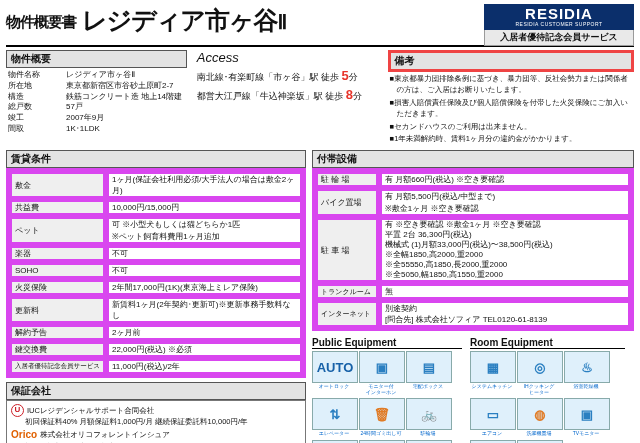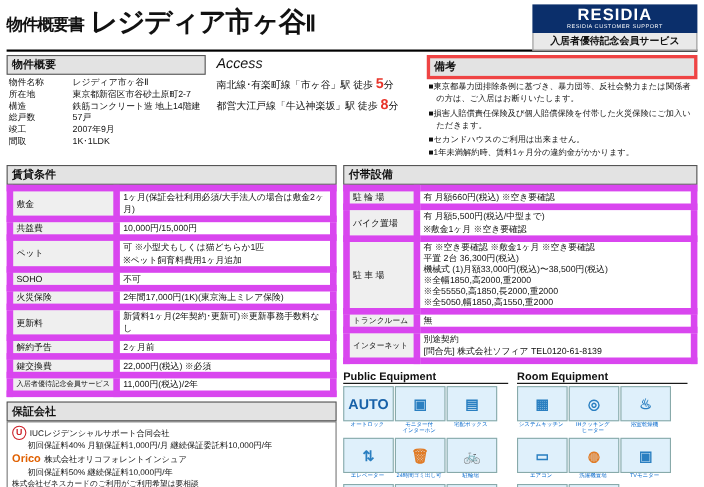--- a/index.html
+++ b/index.html
@@ -146,20 +146,24 @@
               <td>1ヶ月(保証会社利用必須/大手法人の場合は敷金2ヶ月)</td>
             </tr>
         <tr>
               <th>共益費</th>
               <td>10,000円/15,000円</td>
             </tr>
         <tr>
               <th>ペット</th>
               <td style="white-space:pre-line">可 ※小型犬もしくは猫どちらか1匹
 ※ペット飼育料費用1ヶ月追加</td>
+            </tr>
+        <tr>
+              <th>楽器</th>
+              <td>不可</td>
             </tr>
         <tr>
               <th>SOHO</th>
               <td>不可</td>
             </tr>
         <tr>
               <th>火災保険</th>
               <td>2年間17,000円(1K)(東京海上ミレア保険)</td>
             </tr>
         <tr>

